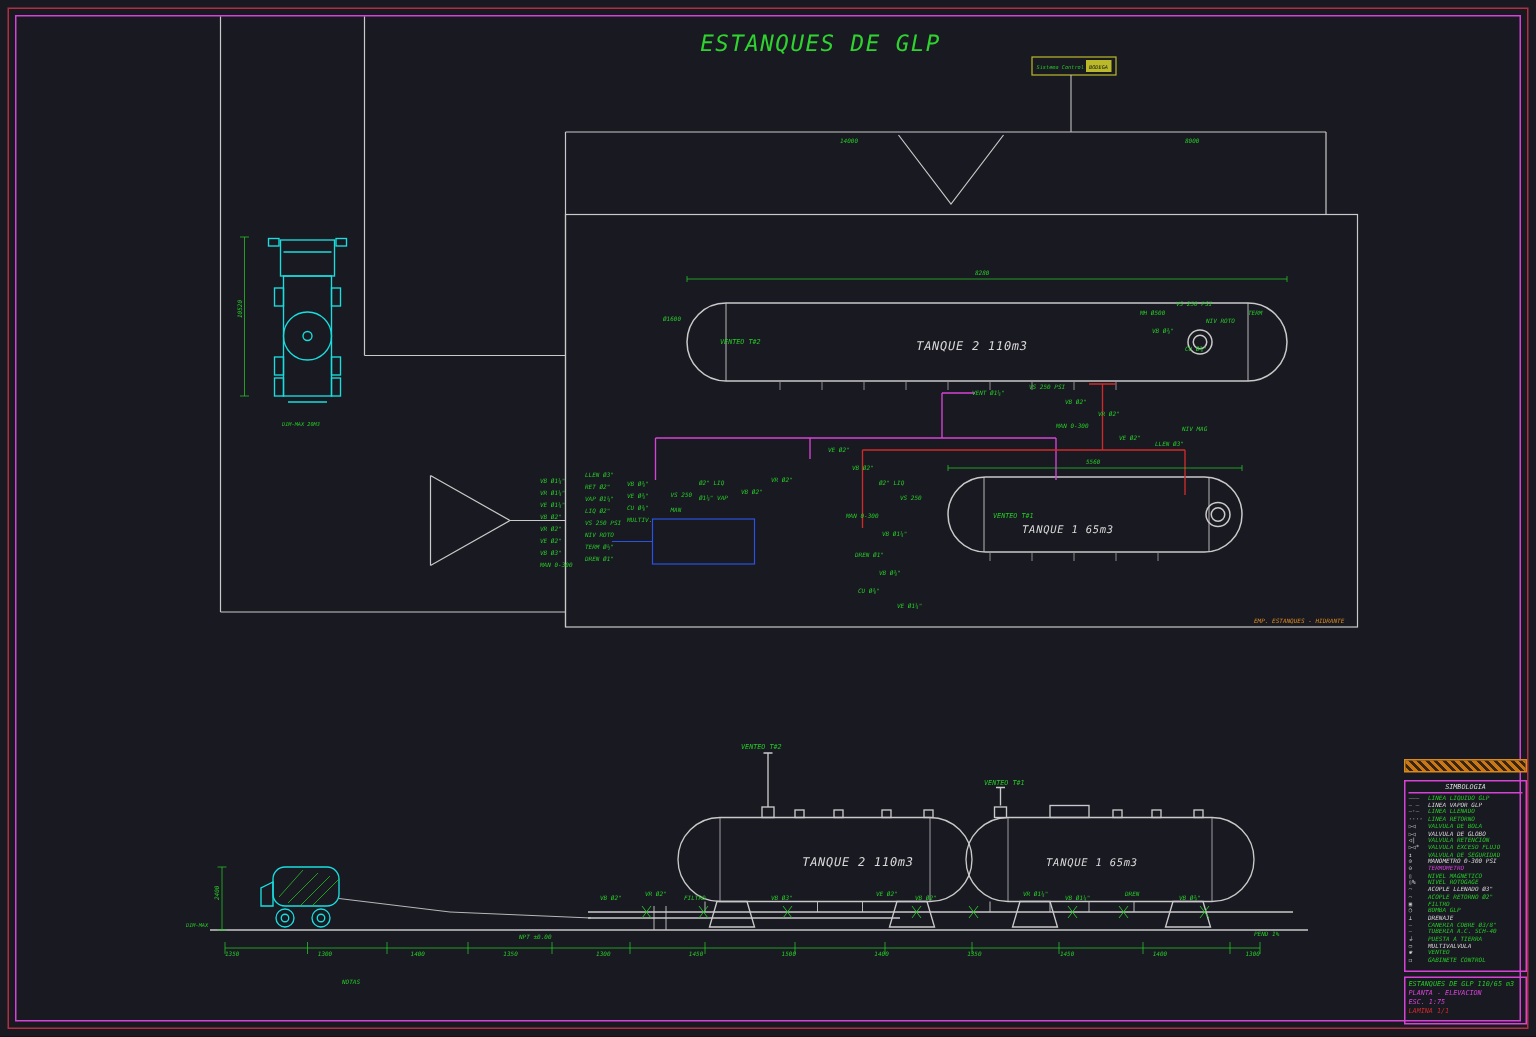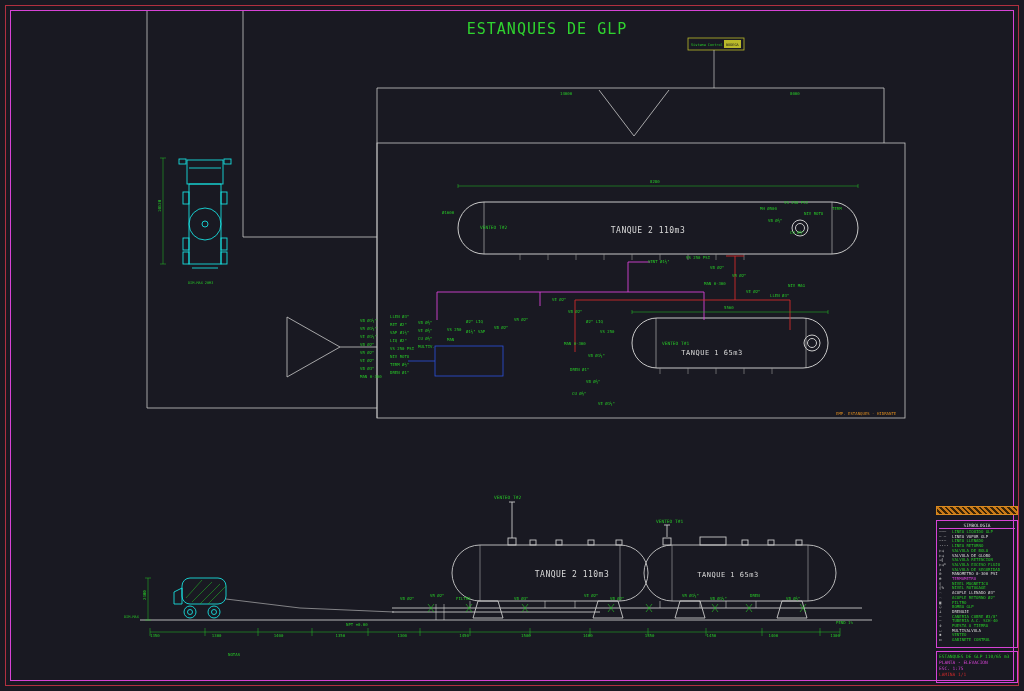--- a/index.html
+++ b/index.html
@@ -1,17 +1,17 @@
 <!DOCTYPE html>
 <html><head>
 <meta charset="utf-8">
 <style>
   html,body{margin:0;padding:0;background:#0d0d12;}
   .canvas{position:relative;width:1024px;height:691px;background:#191922;overflow:hidden;
-          font-family:"DejaVu Sans Mono",monospace;}
+          font-family:"DejaVu Sans Mono",monospace;font-style:italic;}
   .border-outer{position:absolute;inset:5px;border:1px solid #b03040;pointer-events:none;}
   .border-inner{position:absolute;inset:10px;border:1px solid #d643d6;pointer-events:none;}
   svg{position:absolute;left:0;top:0;}
   svg text{font-family:"DejaVu Sans Mono",monospace;}
   .t-title{fill:#2fd32f;font-size:15px;letter-spacing:1px;}
   .t-tank{fill:#d9d9d9;font-size:8px;letter-spacing:.5px;}
   .t-tank2{fill:#d9d9d9;font-size:7px;letter-spacing:.5px;}
   .tg{fill:#27c927;font-size:4px;}
   .tg5{fill:#27c927;font-size:4.5px;}
   .t-o{fill:#d98a1f;font-size:4px;}

